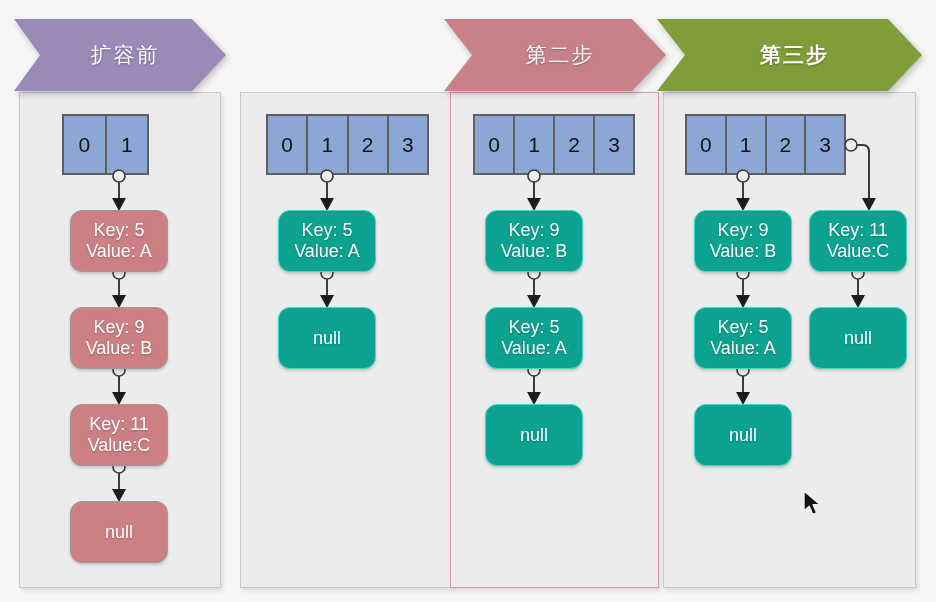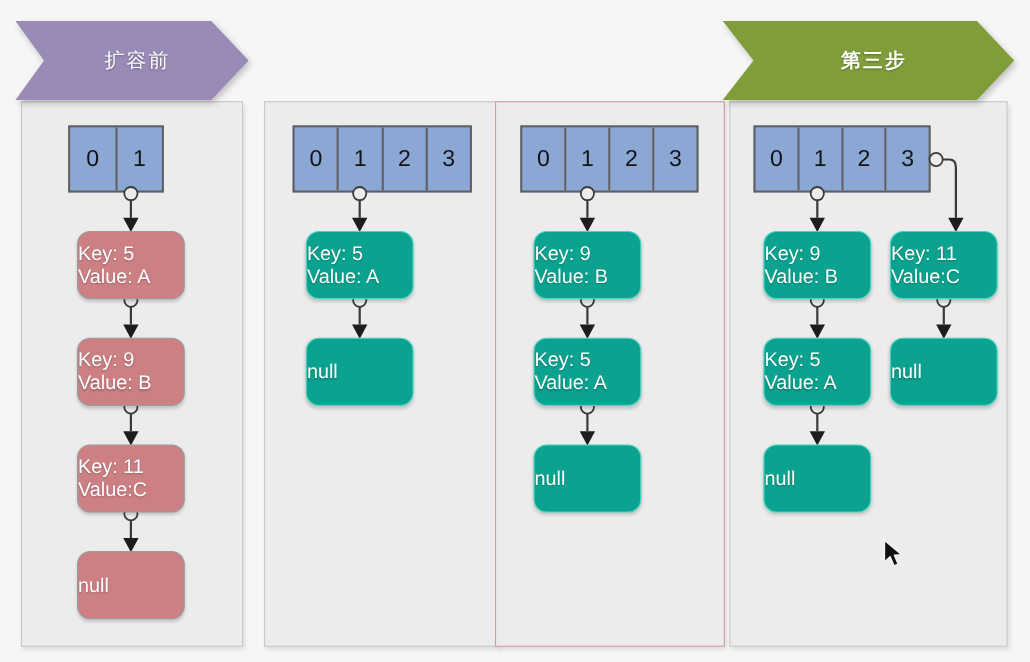--- a/index.html
+++ b/index.html
@@ -33,21 +33,21 @@
   .panel.accent-pink { border-color: #d49aa0; }
 
   
   .chev {
     position: absolute;
     box-sizing: border-box;
     display: flex;
     align-items: center;
     justify-content: center;
     color: #ffffff;
-    font-size: 18px;
+    font-size: 21px;
     letter-spacing: 2px;
     text-shadow: 0 1px 2px rgba(0,0,0,0.30);
     filter: drop-shadow(2px 3px 3px rgba(0,0,0,0.22));
   }
   .chev .chev-label { position: relative; z-index: 2; padding-left: 10px;}
   .chev-shape {
     position: absolute;
     left: 0; top: 0; right: 0; bottom: 0;
     z-index: 1;
   }
@@ -72,21 +72,21 @@
     border-right: 2px solid #5f5f5f;
   }
   .cell:last-child { border-right: none; }
 
   
   .node {
     position: absolute;
     box-sizing: border-box;
     display: flex;
     flex-direction: column;
-    align-items: flex-start;
+    align-items: center;
     justify-content: center;
     border-radius: 12px;
     color: #ffffff;
     font-size: 18px;
     line-height: 21px;
     text-shadow: 0 1px 2px rgba(0,0,0,0.25);
     box-shadow: 0 2px 3px rgba(0,0,0,0.17);
   }
   .node.red   { background: #cc8084; border: 1px solid #9b9b9b; }
   .node.teal  { background: #0ba390; border: 1px solid #44d8c4; }
@@ -177,20 +177,26 @@
   <div class="node teal" style="left:278px; top:210px; width:98px; height:62px;">
     <span class="ln">Key: 5</span>
     <span class="ln">Value: A</span>
   </div>
   <div class="node teal" style="left:278px; top:307px; width:98px; height:62px;">
     <span class="ln">null</span>
   </div>
 
   <div class="panel accent-pink" style="left:450px; top:92px; width:209px; height:496px;"></div>
 
+  <div class="chev" style="left:444px; top:19px; width:222px; height:72px;">
+    <svg class="chev-shape" viewBox="0 0 222 72" preserveAspectRatio="none">
+      <polygon points="0,0 188,0 222,36 188,72 0,72 28,36" fill="#c98188"></polygon>
+    </svg>
+    <span class="chev-label">第二步</span>
+  </div>
 
   <div class="array" style="left:473px; top:114px; width:162px; height:61px;">
     <div class="cell">0</div>
     <div class="cell">1</div>
     <div class="cell">2</div>
     <div class="cell">3</div>
   </div>
 
   <svg class="conn" style="left:0; top:0; width:936px; height:602px;">
     <circle class="knob" cx="534" cy="176" r="6"></circle>

